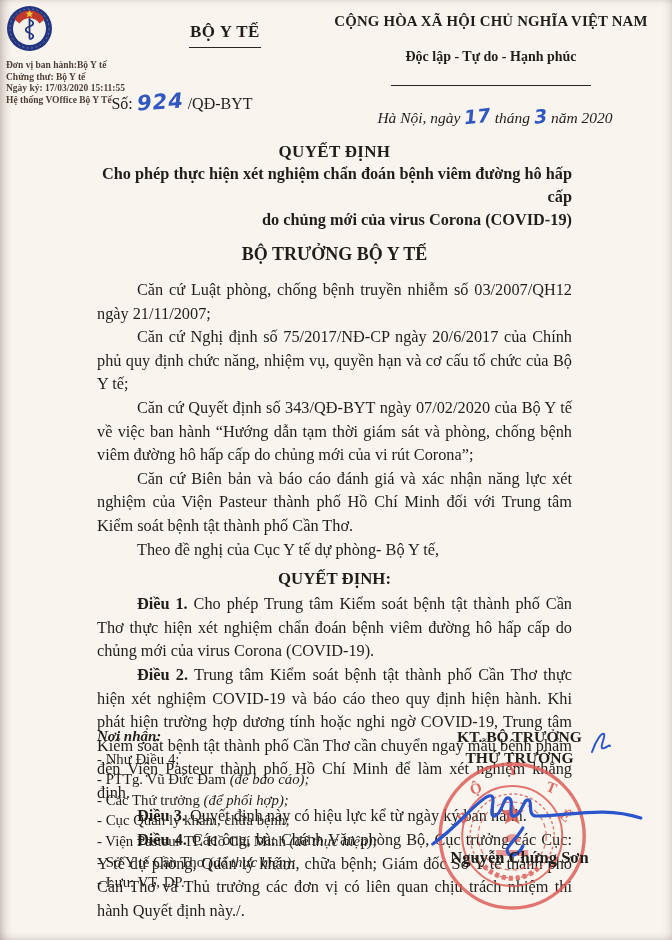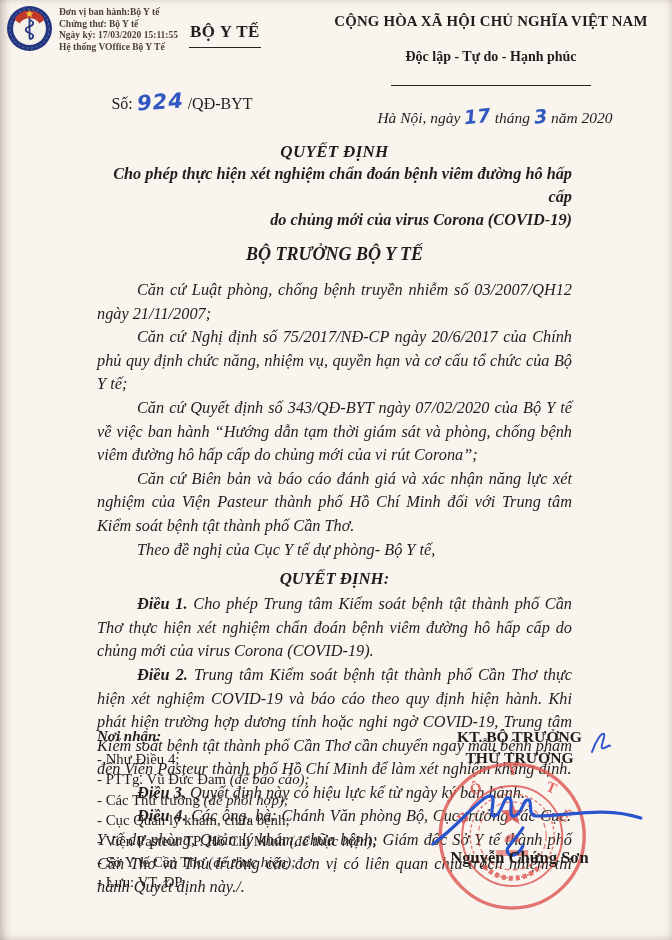--- a/index.html
+++ b/index.html
@@ -7,35 +7,35 @@
   body { background:#e7e2db; font-family:"Liberation Serif", serif; color:#211d1a; }
   .page {
     position:relative; width:672px; height:940px; overflow:hidden;
     background:#f9f4ee;
     box-shadow: inset 10px 0 10px -7px rgba(90,70,60,.35),
                 inset -7px 0 9px -6px rgba(90,70,60,.22),
                 inset 0 -7px 9px -6px rgba(90,70,60,.20),
                 inset 0 7px 9px -7px rgba(90,70,60,.15);
   }
   
-  .stamp-block { position:absolute; left:6px; top:5px; display:flex; gap:6px; }
+  .stamp-block { position:absolute; left:6px; top:5px; display:flex; gap:6px;flex-direction:column; }
   .moh-logo { width:47px; height:47px; flex:0 0 47px; }
   .stamp-lines { font-family:"Liberation Serif", serif; font-size:9.5px; line-height:11.5px; color:#4c3f36; font-weight:bold; white-space:nowrap; padding-top:2px; }
   .issuer { position:absolute; left:150px; top:22px; width:150px; text-align:center; font-weight:bold; font-size:17px; letter-spacing:.5px; }
   .issuer-underline { width:72px; height:0; border-bottom:1.6px solid #2a2522; margin:5px auto 0; }
   .national { position:absolute; left:318px; top:13px; width:346px; text-align:center; }
   .national-l1 { font-weight:bold; font-size:14.8px; letter-spacing:.2px; }
   .national-l2 { display:inline-block; font-weight:bold; font-size:14px; margin-top:19px; padding:0 14px 20px; border-bottom:1.6px solid #2a2522; }
   .doc-number { position:absolute; left:72px; top:90px; width:220px; text-align:center; font-size:16px; white-space:nowrap; }
   .hand { font-family:"DejaVu Sans", sans-serif; font-style:italic; color:#3157c0; font-weight:bold; }
   .hand-num { font-size:21px; display:inline-block; transform:rotate(-4deg); letter-spacing:1px; }
   .hand-day { font-size:19px; display:inline-block; transform:rotate(-6deg); }
   .date-line { position:absolute; left:330px; top:105px; width:330px; text-align:center; font-style:italic; font-size:15.5px; white-space:nowrap; }
   
-  .doc-body { position:absolute; left:0; top:142px; width:620px; padding:0 48px 0 97px;font-style:italic; }
+  .doc-body { position:absolute; left:0; top:142px; width:620px; padding:0 48px 0 97px; }
   .h-center { text-align:center; font-weight:bold; }
   .t-heading { font-size:17px; letter-spacing:.3px; }
   .t-sub { font-size:16.3px; line-height:23px;text-align:right; }
   .t-authority { font-size:18px; margin-top:13px; }
   .para { font-size:16.3px; line-height:23.6px; text-align:justify; text-indent:40px; }
   .preamble { margin-top:13px; }
   .dec-heading { font-size:16.8px; margin-top:8px; margin-bottom:3px; }
   .art-label { font-weight:bold; }
   
   .footer { position:absolute; left:0; top:726px; width:672px; padding:0 40px 0 97px; display:flex; }

